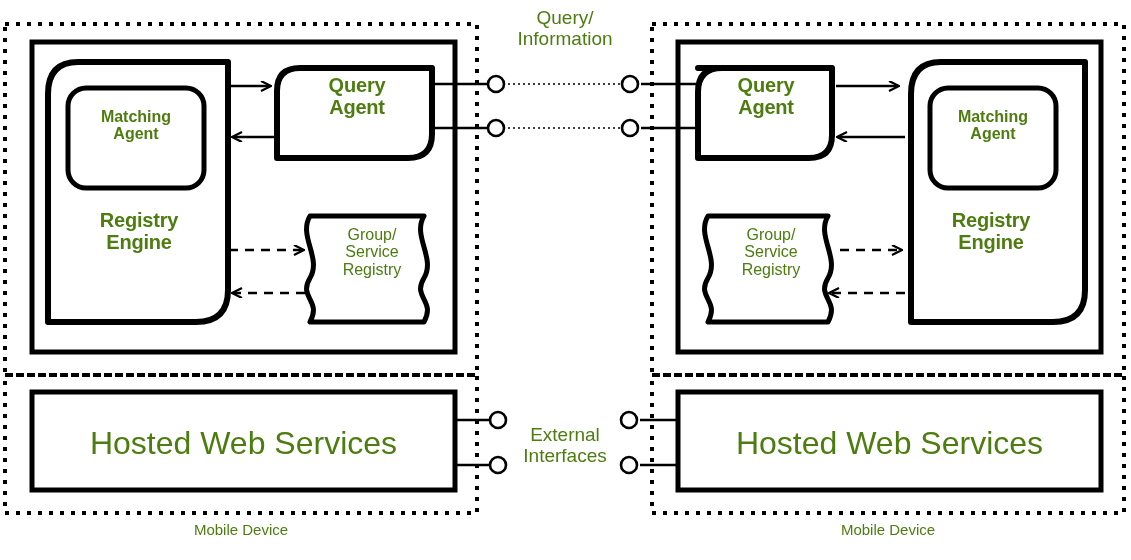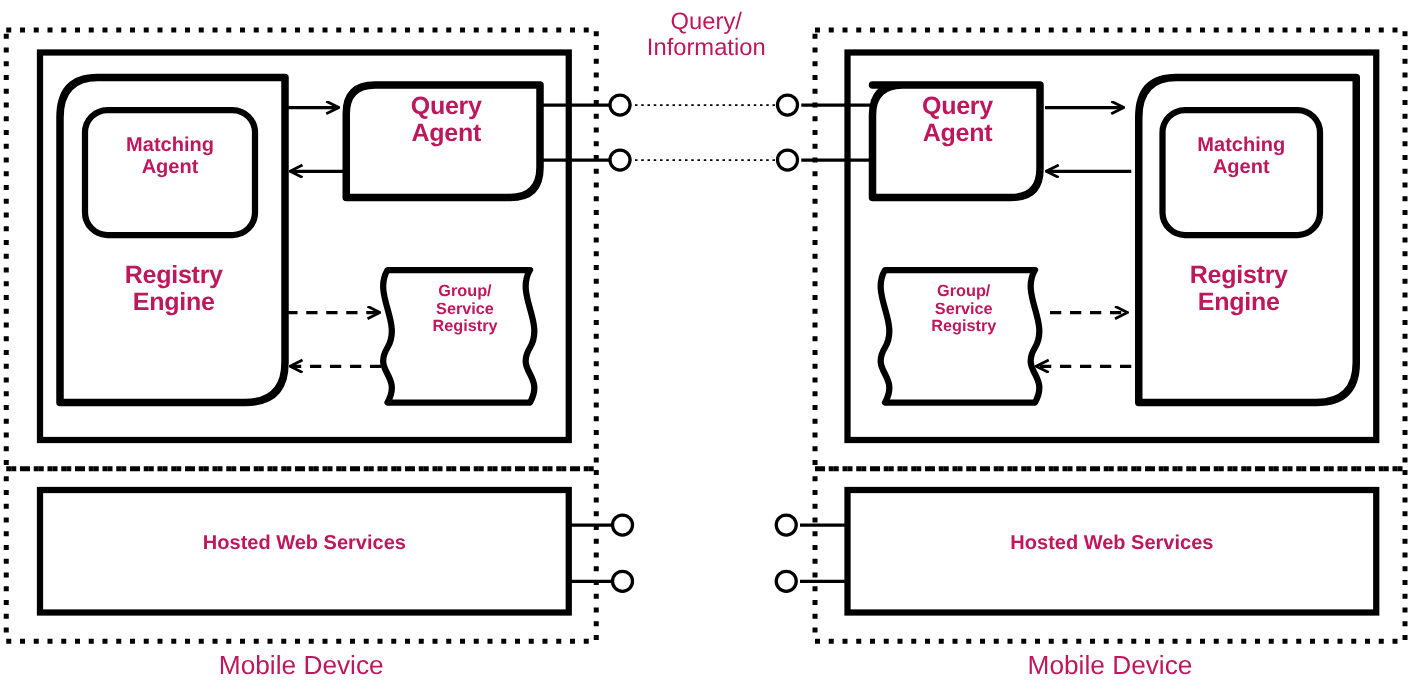--- a/index.html
+++ b/index.html
@@ -2,28 +2,28 @@
 <html><head>
 <meta charset="utf-8">
 <style>
   html,body{margin:0;padding:0;background:#ffffff;}
   body{width:1131px;height:560px;overflow:hidden;
        font-family:"Liberation Sans","DejaVu Sans",sans-serif;}
   #stage{position:relative;width:1131px;height:560px;background:#fff;}
   svg#diagram{position:absolute;left:0;top:0;width:1131px;height:560px;}
 
   
-  .lbl{position:absolute;text-align:center;color:#be185d;line-height:1.08;
+  .lbl{position:absolute;text-align:center;color:#4d7c0f;line-height:1.08;
        white-space:pre-line;user-select:none;}
   .t-bignode{font-size:20px;font-weight:bold;letter-spacing:-0.2px;}
   .t-node{font-size:16px;font-weight:bold;}
-  .t-doc{font-size:13px;font-weight:bold;}
-  .t-hws{font-size:16px;font-weight:bold;}
+  .t-doc{font-size:16px;font-weight:normal;}
+  .t-hws{font-size:32px;font-weight:normal;}
   .t-plain{font-size:19px;font-weight:normal;}
-  .t-dev{font-size:21px;font-weight:normal;}
+  .t-dev{font-size:15px;font-weight:normal;}
 </style>
 </head>
 <body>
 
 <div id="stage">
 
   <svg id="diagram" viewBox="0 0 1131 560">
     <defs>
       <marker id="ah" markerWidth="12" markerHeight="12" refX="10" refY="5" orient="auto" markerUnits="userSpaceOnUse">
         <path d="M1,0 L11,5 L1,10" fill="none" stroke="#000" stroke-width="2.2"></path>
@@ -113,20 +113,22 @@
       <circle cx="498" cy="420" r="8" fill="#fff" stroke="#000" stroke-width="2.6"></circle>
       <circle cx="498" cy="465" r="8" fill="#fff" stroke="#000" stroke-width="2.6"></circle>
       <circle cx="629" cy="420" r="8" fill="#fff" stroke="#000" stroke-width="2.6"></circle>
       <circle cx="629" cy="465" r="8" fill="#fff" stroke="#000" stroke-width="2.6"></circle>
     </g>
   </svg>
 
   <div class="lbl t-plain" style="left:498px;top:8px;width:134px;">Query/
 Information</div>
 
+  <div class="lbl t-plain" style="left:508px;top:425px;width:114px;">External
+Interfaces</div>
 
   <div class="lbl t-node" style="left:68px;top:108px;width:136px;">Matching
 Agent</div>
 
   <div class="lbl t-bignode" style="left:48px;top:210px;width:182px;">Registry
 Engine</div>
 
   <div class="lbl t-bignode" style="left:282px;top:75px;width:150px;">Query
 Agent</div>
 

